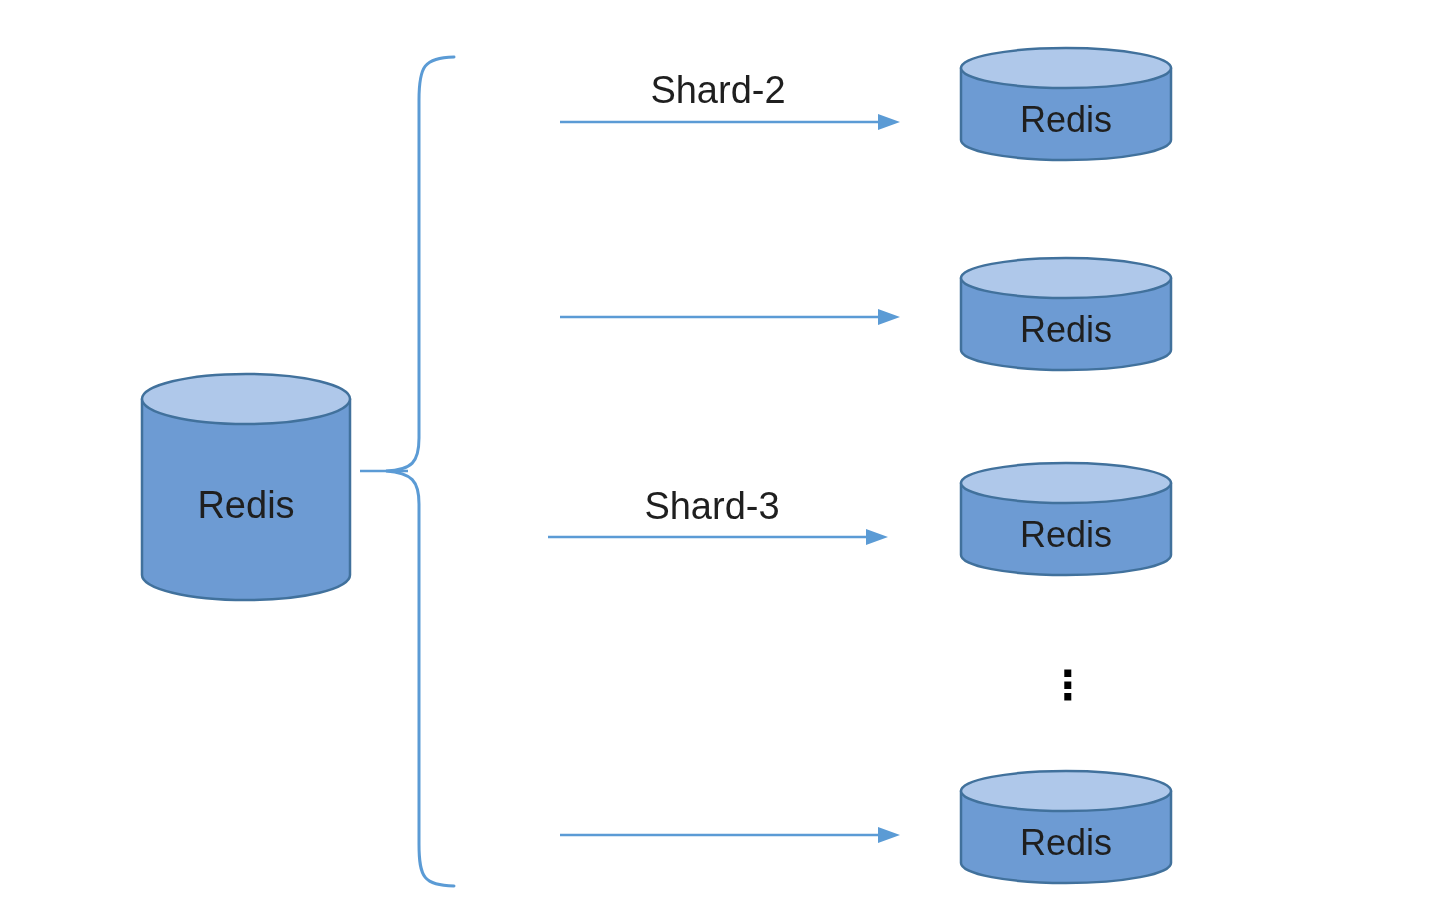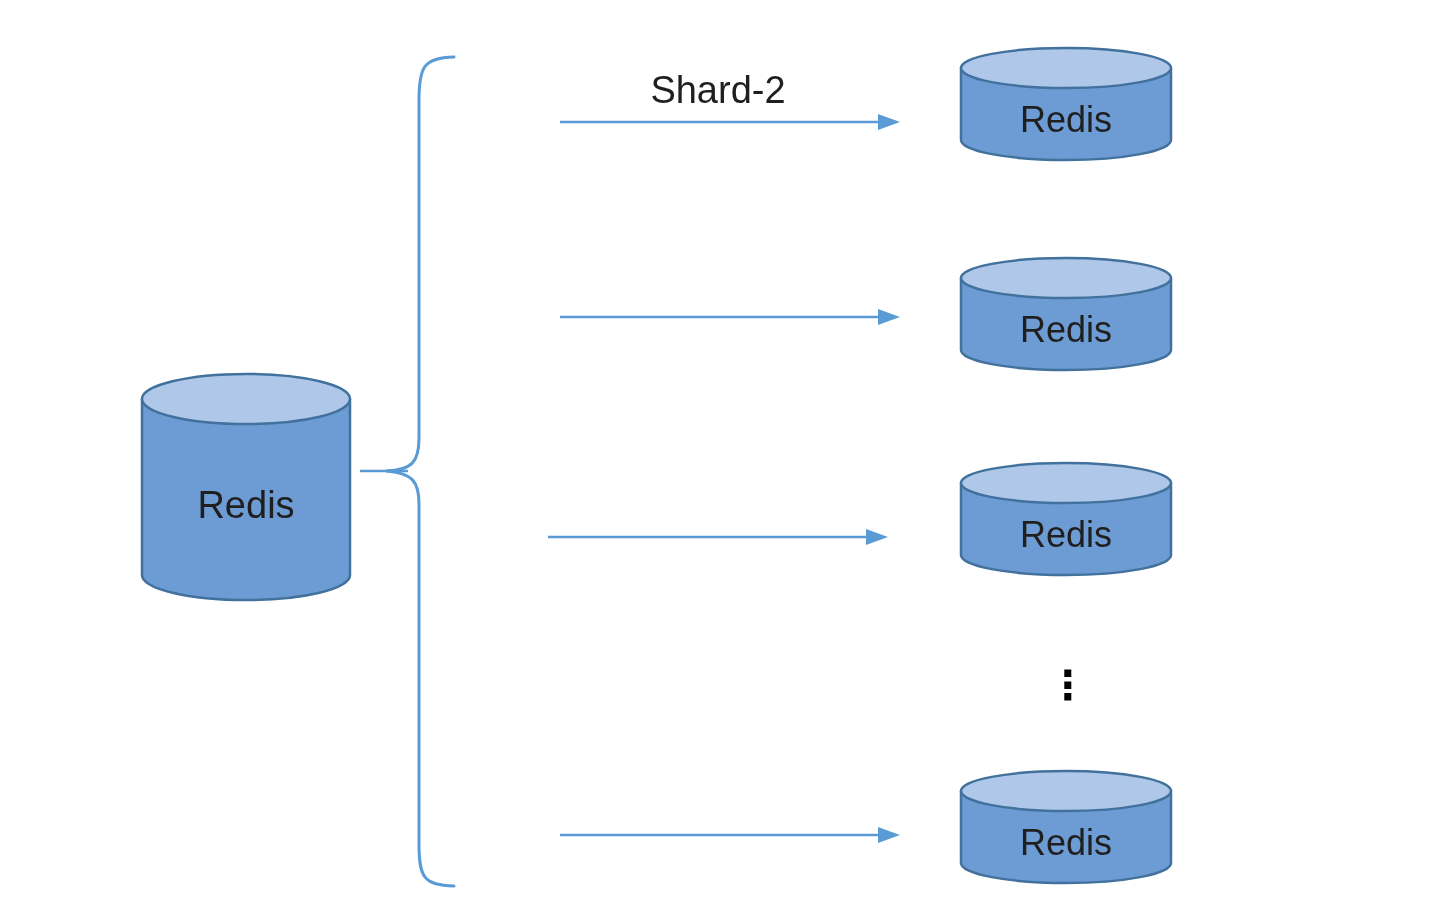--- a/index.html
+++ b/index.html
@@ -110,20 +110,21 @@
 
   <div class="cylinder big" style="left:140px; top:372px; width:212px; height:230px;">
     <svg viewBox="0 0 212 230">
       <path class="cyl-body" d="M2,27 L2,203 A104,25 0 0 0 210,203 L210,27 Z"></path>
       <ellipse class="cyl-top" cx="106" cy="27" rx="104" ry="25"></ellipse>
     </svg>
     <div class="cyl-label">Redis</div>
   </div>
 
   <div class="shard-label" style="left:558px; top:68px;">Shard-2</div>
+  <div class="shard-label" style="left:552px; top:484px;">Shard-3</div>
 
   <div class="cylinder small" style="left:958px; top:45px; width:216px; height:118px;">
     <svg viewBox="0 0 216 118">
       <path class="cyl-body" d="M3,23 L3,95 A105,20 0 0 0 213,95 L213,23 Z"></path>
       <ellipse class="cyl-top" cx="108" cy="23" rx="105" ry="20"></ellipse>
     </svg>
     <div class="cyl-label">Redis</div>
   </div>
 
   <div class="cylinder small" style="left:958px; top:255px; width:216px; height:118px;">

